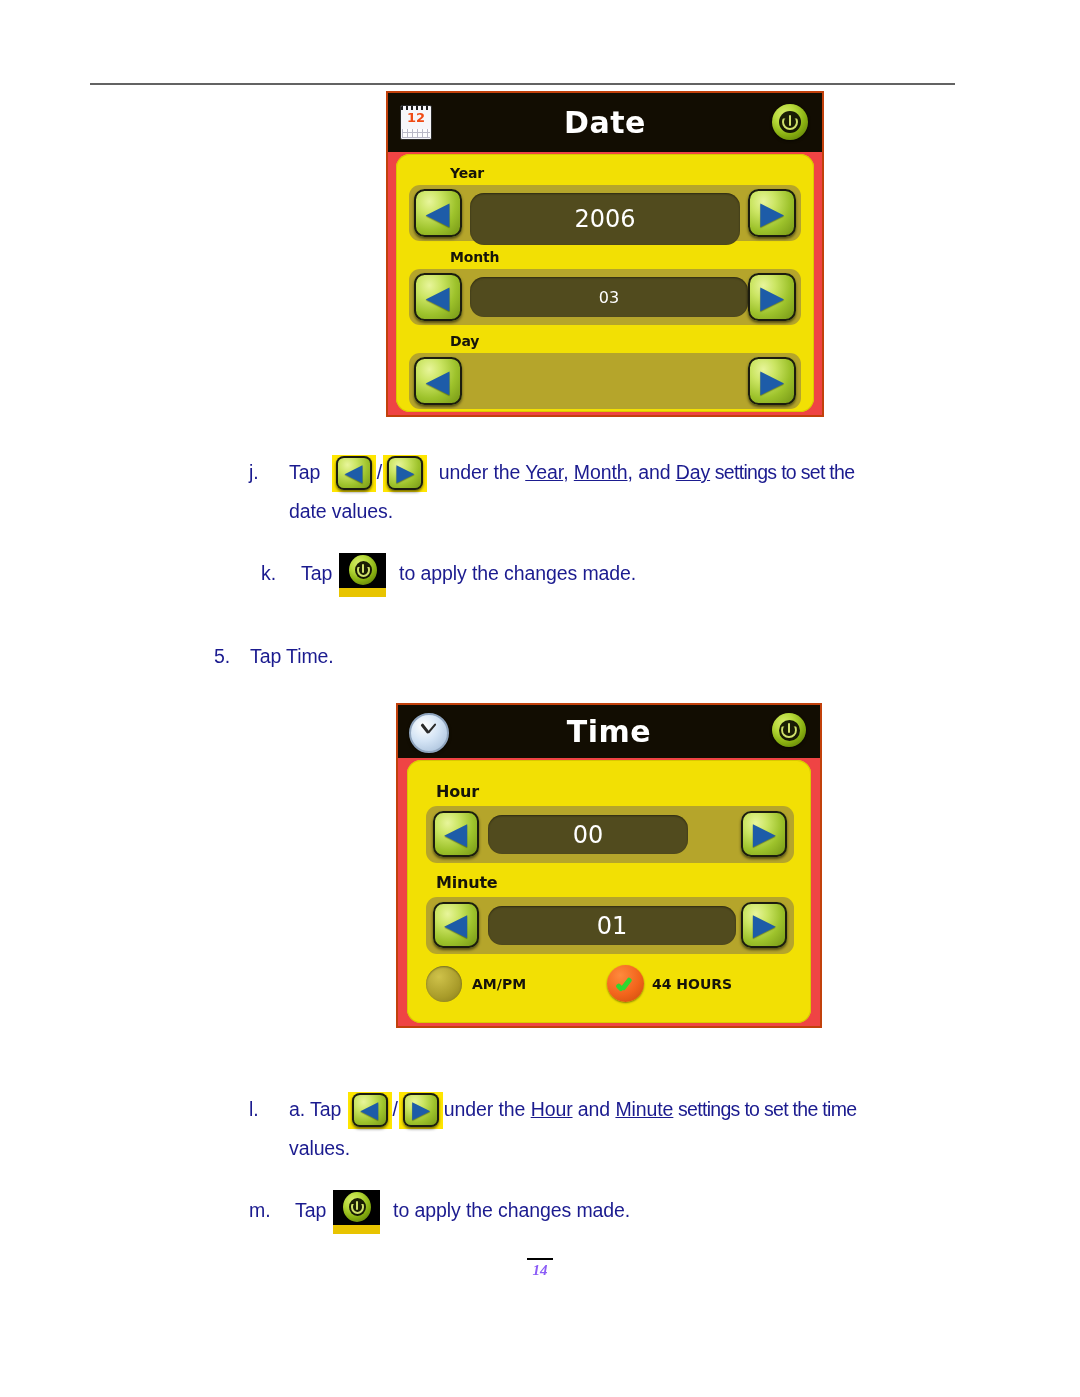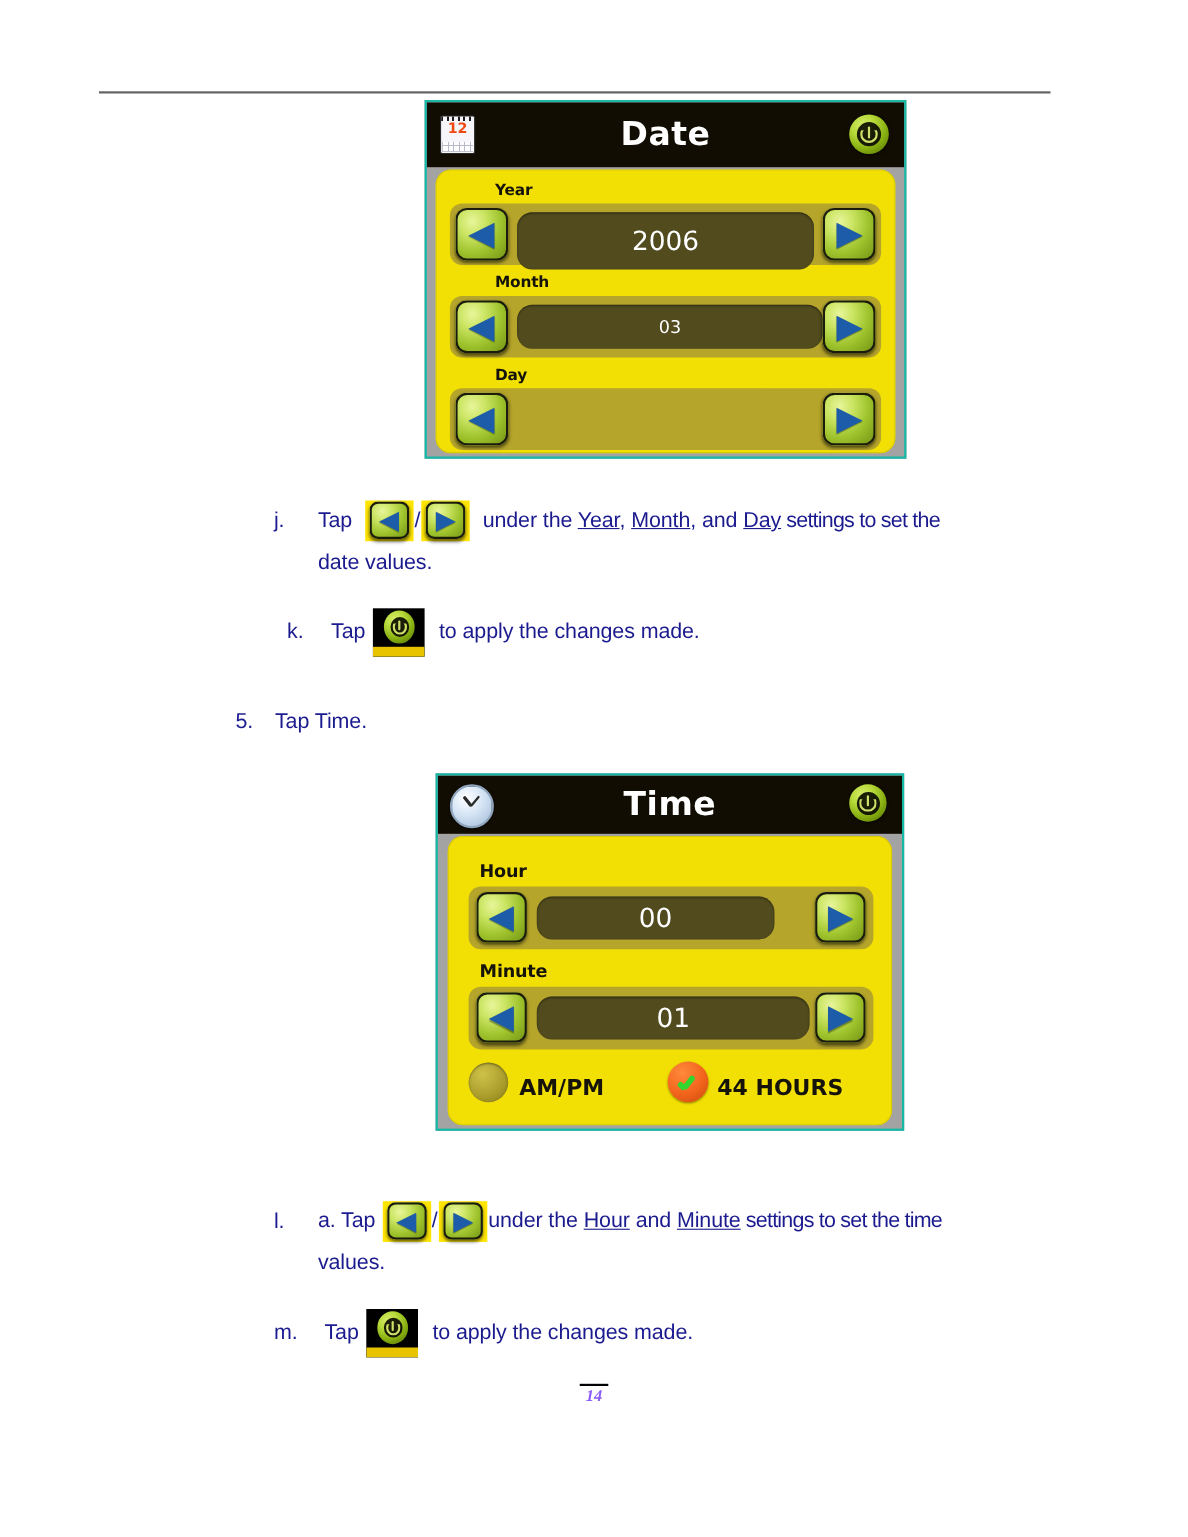--- a/index.html
+++ b/index.html
@@ -144,22 +144,22 @@
     width: 56%;
     height: 56%;
     border: 2px solid #cfe06a;
     border-radius: 50%;
     clip-path: polygon(0 28%, 100% 28%, 100% 100%, 0 100%);
   }
 
   
   .device {
     position: absolute;
-    background: #a3a3a3;
-    border: 2px solid #14b8a6;
+    background: #ef4444;
+    border: 2px solid #c2410c;
     box-sizing: border-box;
     overflow: hidden;
   }
   .device .titlebar {
     position: relative;
     width: 100%;
     background: #120d02;
   }
   .device .titlebar .title {
     width: 100%;
@@ -286,21 +286,21 @@
     background: #2fd72f;
     transform: rotate(-52deg);
     transform-origin: left center;
     border-radius: 2px;
   }
   .opt-label {
     position: absolute;
     color: #16140a;
     font-weight: bold;
     font-family: "DejaVu Sans", sans-serif;
-    font-size: 20px;
+    font-size: 14px;
     letter-spacing: 0px;
   }
 </style>
 </head>
 <body>
 
 <div class="header-rule"></div>
 
 <div class="device" style="left:386px; top:91px; width:438px; height:326px;">
 
@@ -385,21 +385,21 @@
     </div>
   </div>
 
   <div class="panel" style="left:9px; top:55px; width:404px; height:263px;">
 
     <div class="field-label" style="left:29px; top:22px; font-size:16px;">Hour</div>
     <div class="row" style="left:19px; top:46px; width:368px; height:57px;">
       <div class="akey" style="position:absolute; left:7px; top:5px; width:46px; height:46px;">
         <span class="chev" style="font-size:28px;">◀</span>
       </div>
-      <div class="valuebox" style="left:62px; top:9px; width:216px; height:39px; font-size:24px;">00</div>
+      <div class="valuebox" style="left:62px; top:9px; width:200px; height:39px; font-size:24px;">00</div>
       <div class="akey" style="position:absolute; right:7px; top:5px; width:46px; height:46px;">
         <span class="chev" style="font-size:28px;">▶</span>
       </div>
     </div>
 
     <div class="field-label" style="left:29px; top:113px; font-size:16px;">Minute</div>
     <div class="row" style="left:19px; top:137px; width:368px; height:57px;">
       <div class="akey" style="position:absolute; left:7px; top:5px; width:46px; height:46px;">
         <span class="chev" style="font-size:28px;">◀</span>
       </div>

